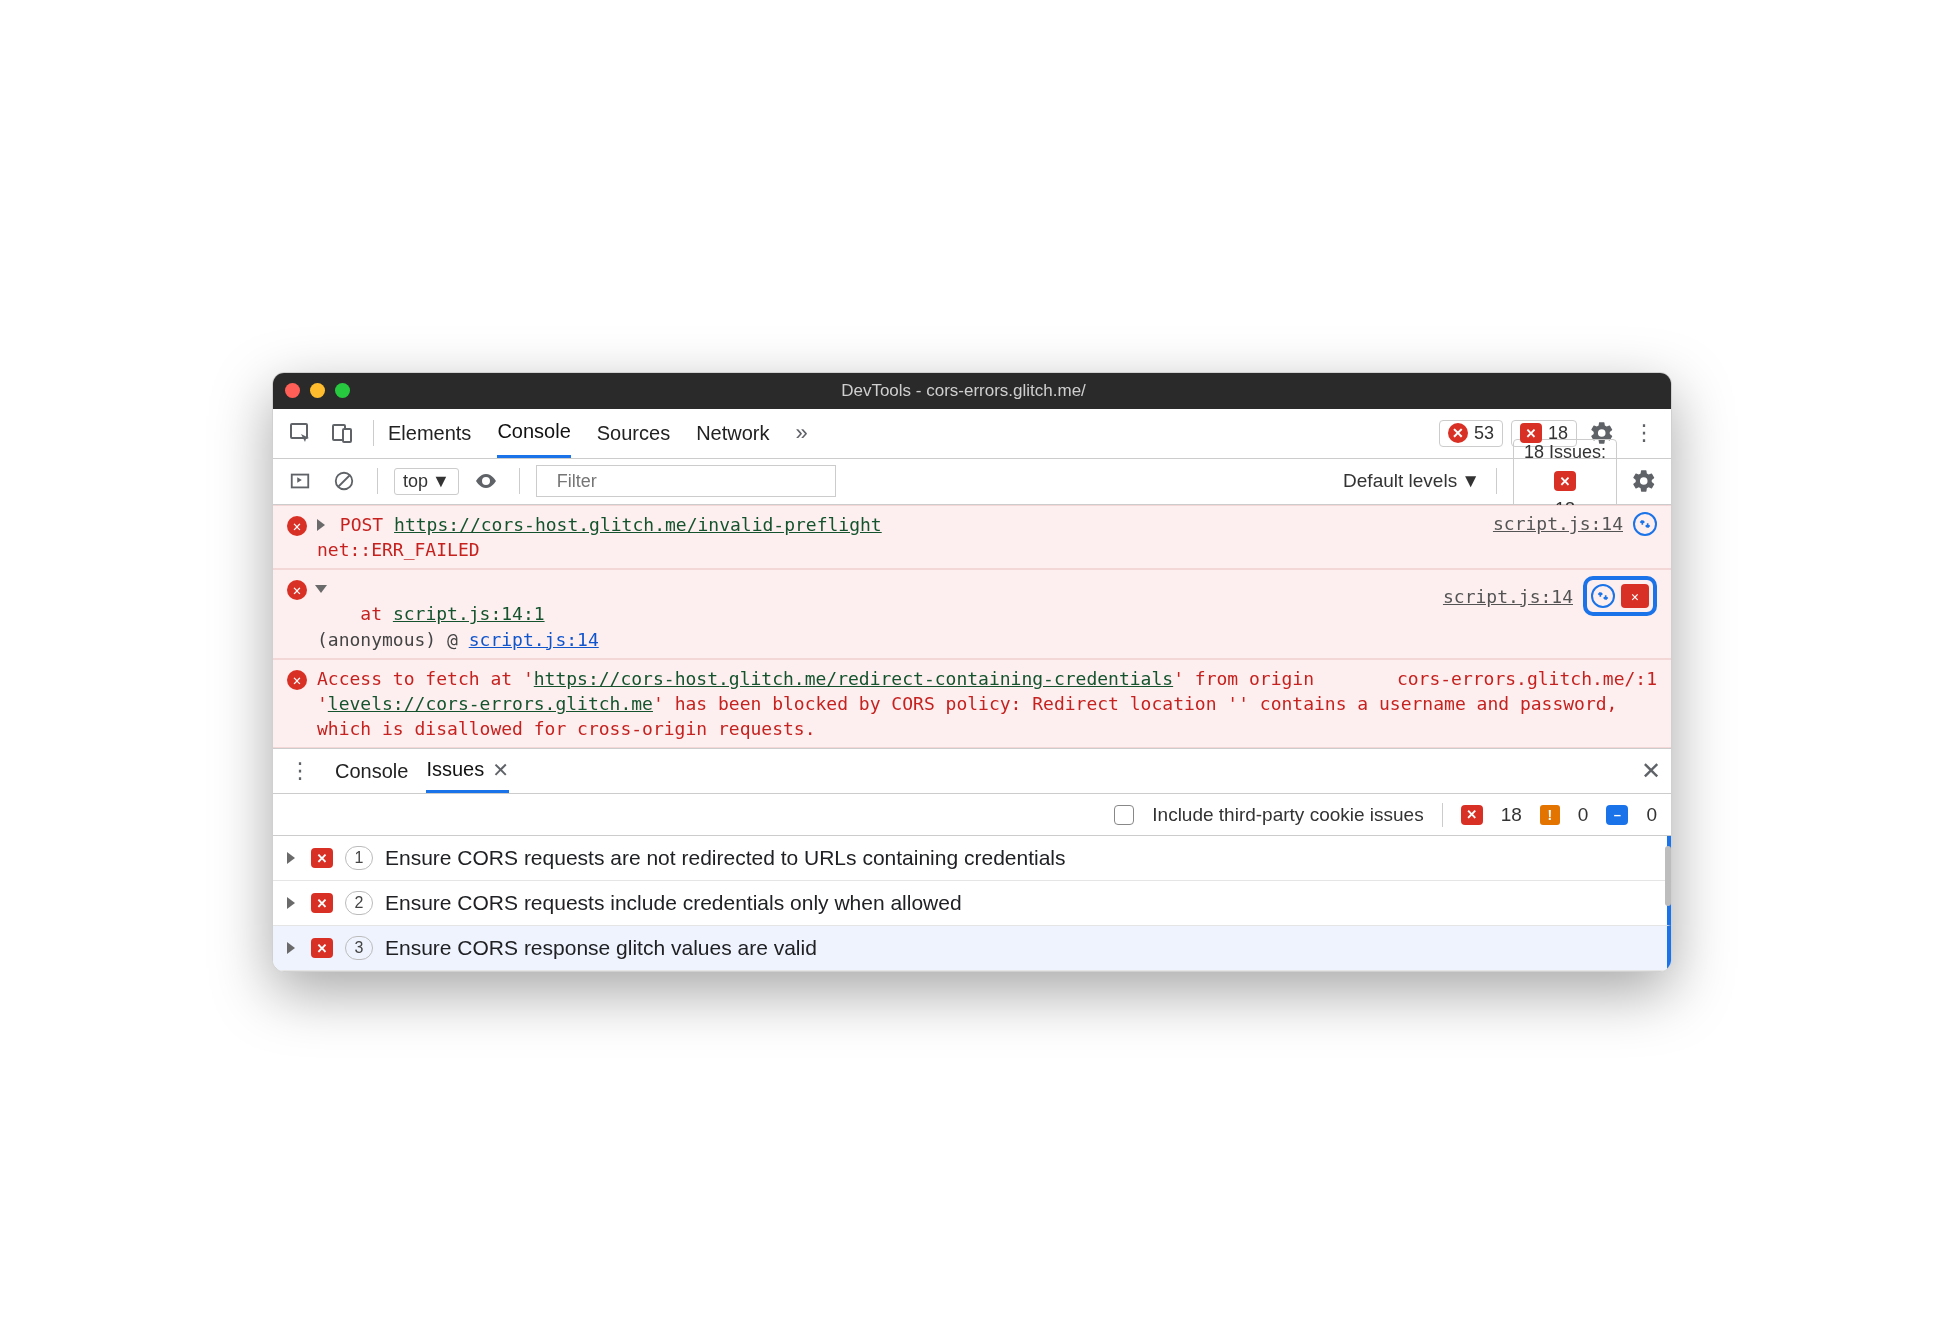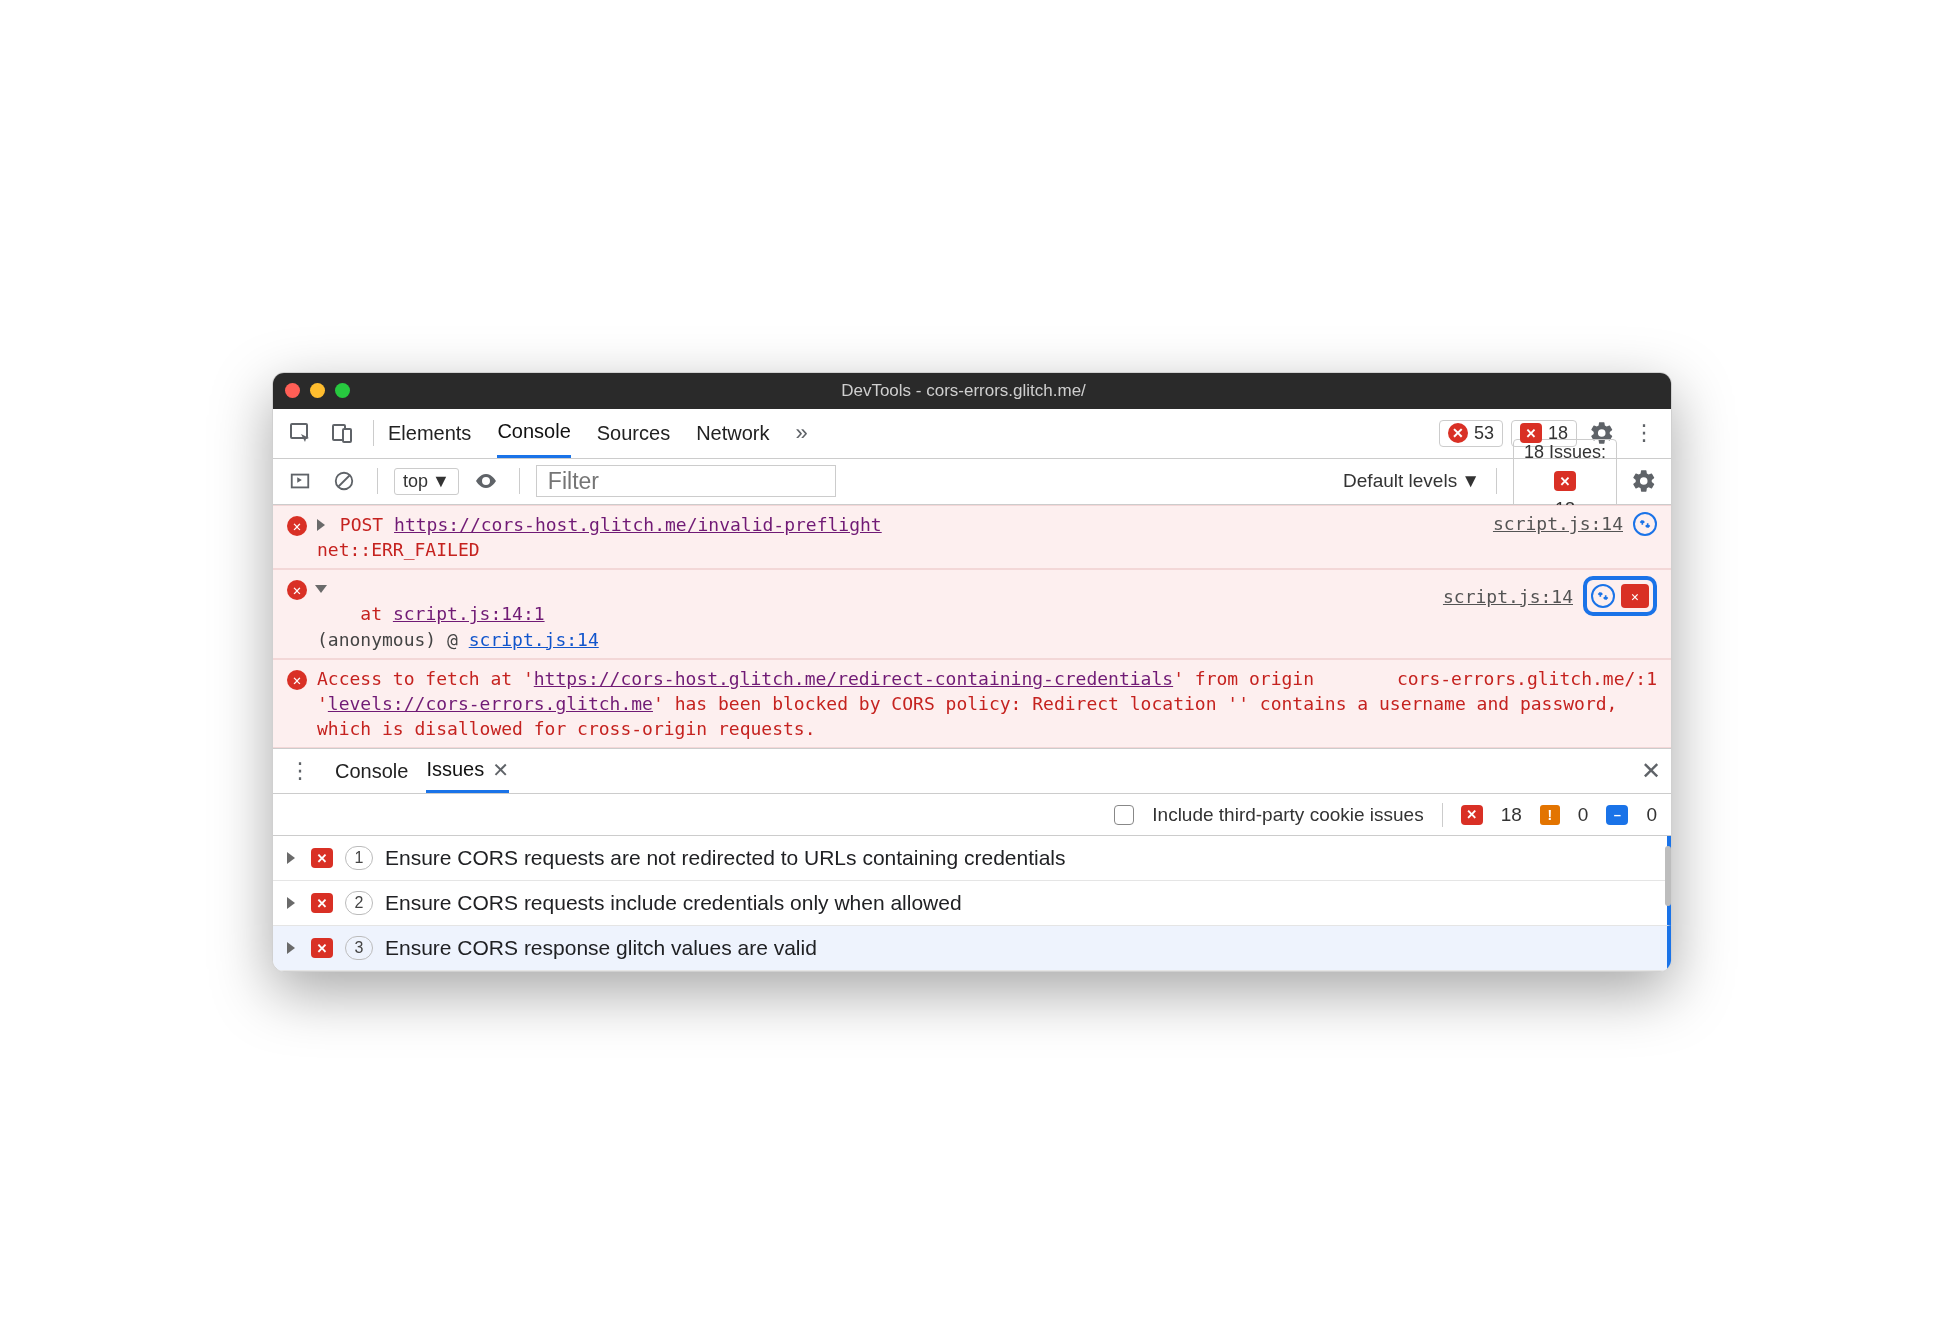--- a/index.html
+++ b/index.html
@@ -71,21 +71,21 @@
   .kebab { color:#5f6368; font-size: 22px; letter-spacing: 0; }
 
   .toolbar-sub {
     display:flex; align-items:center; height:46px;
     border-bottom:1px solid #ccc; padding:0 10px; gap:10px; font-size:19px; color:#333;
   }
   .exec-context { display:flex; align-items:flex-start; gap:4px; border:1px solid #ccc;
     border-radius:3px; padding:2px 8px; font-size:18px; }
   .eye { color:#5f6368; }
   .filter-input {
-    border:1px solid #ccc; height:32px; width:300px; font-size:23px; padding:0 11px; color:#666; background:#fff;
+    border:1px solid #ccc; height:32px; width:300px; font-size:18px; padding:0 20px; color:#666; background:#fff;
   }
   .levels { display:flex; align-items:center; gap:4px; }
   .issues-pill {
     display:inline-flex; align-items:center; gap:8px;
     border:1px solid #ccc; border-radius:4px; padding:2px 10px; font-size:18px;flex-direction:column;
   }
 
   .console-area { font-family: Menlo, Consolas, monospace; font-size:18px; position:relative; }
   .console-row {
     background:#fdefef; padding:6px 14px 6px 14px;
@@ -93,21 +93,21 @@
     display:flex; align-items:flex-start; gap:10px; color:#c5221f;
     position:relative;
   }
   .row-icon { margin-top:4px; }
   .row-body { flex:1; line-height:1.4; }
   .row-meta { display:flex; align-items:center; gap:10px; font-family:Menlo,monospace; }
   .row-meta .src { color:#545454; text-decoration:underline; }
   .disc { display:inline-block; width:0; height:0; border-top:6px solid transparent;
     border-bottom:6px solid transparent; border-left:8px solid #6a6a6a; margin-right:4px; }
   .disc.open { transform: rotate(90deg); }
-  .underlink { color:#701a75; text-decoration: underline; }
+  .underlink { color:#14532d; text-decoration: underline; }
   .bluelink { color:#1155cc; text-decoration: underline; }
   .anon-line { color:#444; }
   .net-icon {
     width:24px; height:24px; border:2px solid #1a73e8; border-radius:50%;
     display:inline-flex; align-items:center; justify-content:center; color:#1a73e8; font-size:14px;
   }
   .net-icon svg{width:16px;height:16px;}
   .highlight-box {
     border:4px solid #1a73e8; border-radius:10px; padding:4px 4px;
     display:inline-flex; gap:6px; align-items:center;

